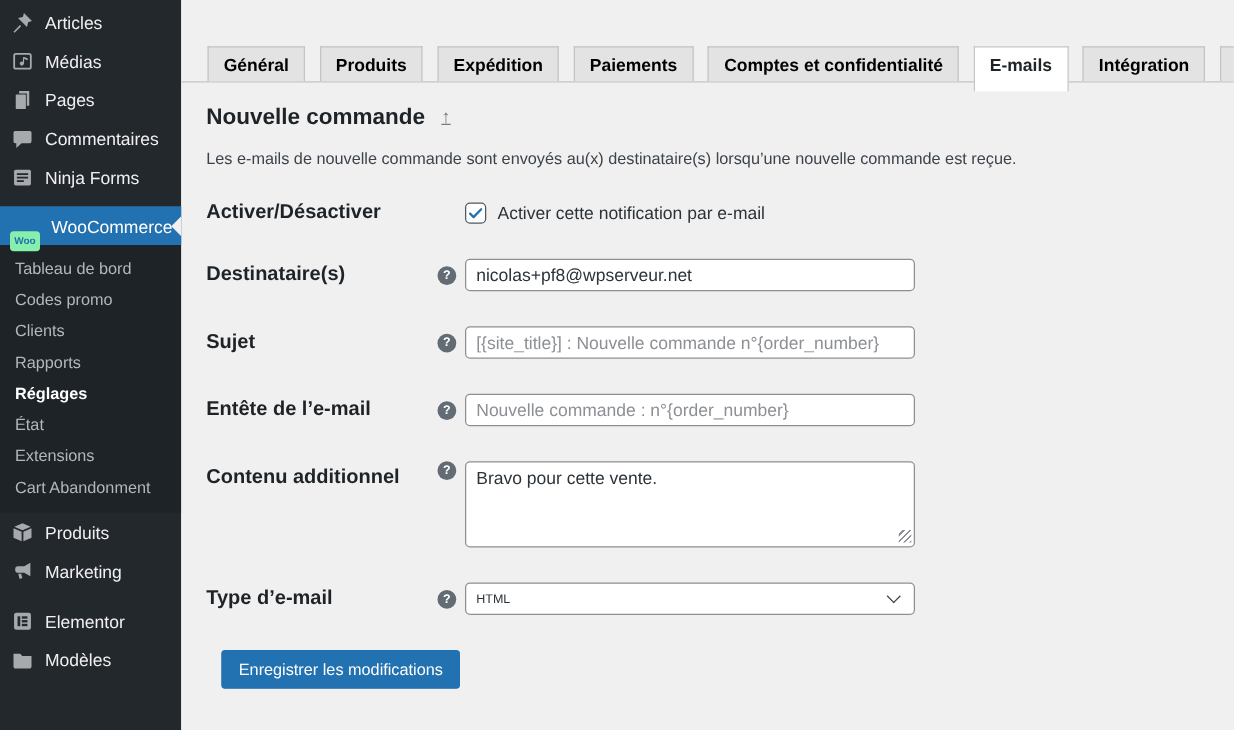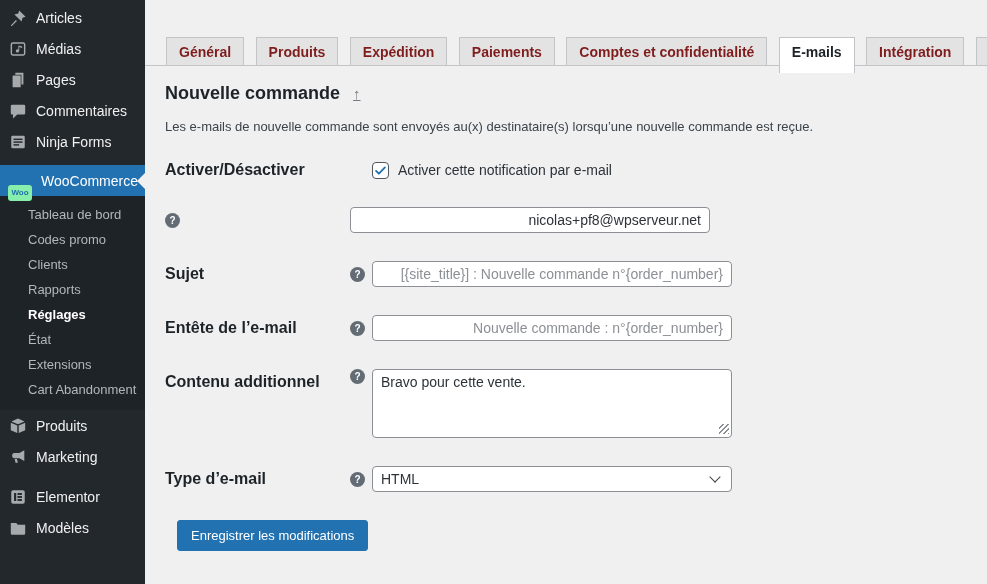--- a/index.html
+++ b/index.html
@@ -12,32 +12,32 @@
       color:#f0f0f1;font-size:14px;cursor:pointer;position:relative;}
   .mi-icon{width:19px;height:19px;display:flex;align-items:center;justify-content:center;flex:none;}
   .mi-icon svg{width:18px;height:18px;fill:#a7aaad;}
   .mi.active{background:#2271b1;color:#fff;}
   .mi.active::after{content:"";position:absolute;right:0;top:50%;margin-top:-8px;
       border:8px solid transparent;border-right-color:#f0f0f1;}
   .woo-badge{width:24px;height:16px;background:#86efac;border-radius:3px;display:flex;
       align-items:center;justify-content:center;font-size:8px;font-weight:700;color:#2271b1;flex:none;margin-top:24px;}
   .spacer8{height:8px;}
   .spacer9{height:9px;}
-  .submenu{background:#1d2327;padding:6px 16px 8px;}
+  .submenu{background:#1d2327;padding:6px 0 8px;}
   .smi{height:25px;line-height:25px;padding:0 12px;font-size:13px;color:#b2b7bc;cursor:pointer;
       white-space:nowrap;}
   .smi.active{color:#fff;font-weight:700;}
 
   
   .main{flex:1;background:#f0f0f1;box-sizing:border-box;}
   .tabs{height:66px;box-sizing:border-box;border-bottom:1px solid #c3c4c7;
       padding:37px 0 0 21px;white-space:nowrap;}
   .tab{display:inline-block;vertical-align:top;box-sizing:border-box;height:28px;
       padding:6px 12px 0;margin-right:7px;background:#e3e3e4;border:1px solid #c3c4c7;
-      border-bottom:none;font-size:14px;font-weight:600;color:#7f1d1d;cursor:pointer;}
+      border-bottom:none;font-size:14px;font-weight:600;color:#000000;cursor:pointer;}
   .tab.active{position:relative;z-index:2;height:36px;background:#fff;color:#1d2327;}
 
   .content{padding:17px 20px 0;}
   .section-head{display:flex;align-items:center;gap:13px;}
   .section-title{font-size:18px;font-weight:700;color:#1d2327;margin:0;text-align:right;}
   .back-link{font-size:15px;color:#787c82;text-decoration:underline;cursor:pointer;}
   .desc{font-size:13px;color:#3c434a;margin:15px 0 0;}
 
   .form{margin-top:27px;}
   .frow{display:grid;grid-template-columns:185px 22px 1fr;align-items:center;margin-bottom:28px;}
@@ -48,30 +48,30 @@
       font-weight:700;display:flex;align-items:center;justify-content:center;cursor:help;
       user-select:none;}
 
   .cb-line{display:flex;align-items:center;}
   .cb{width:17px;height:17px;box-sizing:border-box;border:1px solid #50575e;border-radius:4px;
       background:#fff;display:inline-flex;align-items:center;justify-content:center;cursor:pointer;flex:none;}
   .cb svg{width:13px;height:13px;}
   .cb-label{font-size:14px;color:#2c3338;margin-left:9px;}
 
   .tin{width:360px;height:26px;box-sizing:border-box;border:1px solid #8c8f94;border-radius:4px;
-      padding:0 8px;font-size:14px;color:#2c3338;background:#fff;font-family:inherit;text-align:right;}
+      padding:0 8px;font-size:14px;color:#2c3338;background:#fff;font-family:inherit;}
   .tin::placeholder{color:#8c8f94;opacity:1;}
   .ta-wrap{position:relative;width:360px;}
   .tta{width:360px;height:69px;box-sizing:border-box;border:1px solid #8c8f94;border-radius:4px;
       padding:4px 8px;font-size:14px;color:#2c3338;background:#fff;resize:none;font-family:inherit;display:block;}
   .ta-handle{position:absolute;right:3px;bottom:4px;width:10px;height:10px;cursor:nwse-resize;
       background:repeating-linear-gradient(135deg,transparent 0 2.2px,#8c8f94 2.2px 3.6px);}
   .sel-wrap{position:relative;width:360px;}
   .sel{appearance:none;-webkit-appearance:none;width:360px;height:26px;box-sizing:border-box;
-      border:1px solid #8c8f94;border-radius:4px;padding:0 8px;font-size:14px;color:#2c3338;
+      border:1px solid #8c8f94;border-radius:4px;padding:0 8px;font-size:10px;color:#2c3338;
       background:#fff;font-family:inherit;cursor:pointer;}
   .chev{position:absolute;right:13px;top:7px;width:7px;height:7px;
       border-right:1.8px solid #3c434a;border-bottom:1.8px solid #3c434a;
       transform:rotate(45deg);pointer-events:none;}
 
   .submit-row{margin-top:4px;}
   .btn-primary{background:#2271b1;border:1px solid #2271b1;color:#fff;font-size:13px;
       font-family:inherit;padding:7px 13px;border-radius:3px;cursor:pointer;margin-left:12px;}
 </style>
 </head>
@@ -230,20 +230,21 @@
             <span class="cb">
               <svg viewBox="0 0 20 20">
                   <path d="M3.2 10.6l4.3 4.3L16.8 5.2" fill="none" stroke="#2271b1" stroke-width="2.8" stroke-linecap="round" stroke-linejoin="round"></path>
                 </svg>
             </span>
             <span class="cb-label">Activer cette notification par e-mail</span>
           </span>
         </div>
 
         <div class="frow">
+          <span class="flabel">Destinataire(s)</span>
           <span class="help">?</span>
           <input class="tin" type="text" value="nicolas+pf8@wpserveur.net" style="">
         </div>
 
         <div class="frow">
           <span class="flabel">Sujet</span>
           <span class="help">?</span>
           <input class="tin" type="text" placeholder="[{site_title}] : Nouvelle commande n°{order_number}" style="">
         </div>
 

